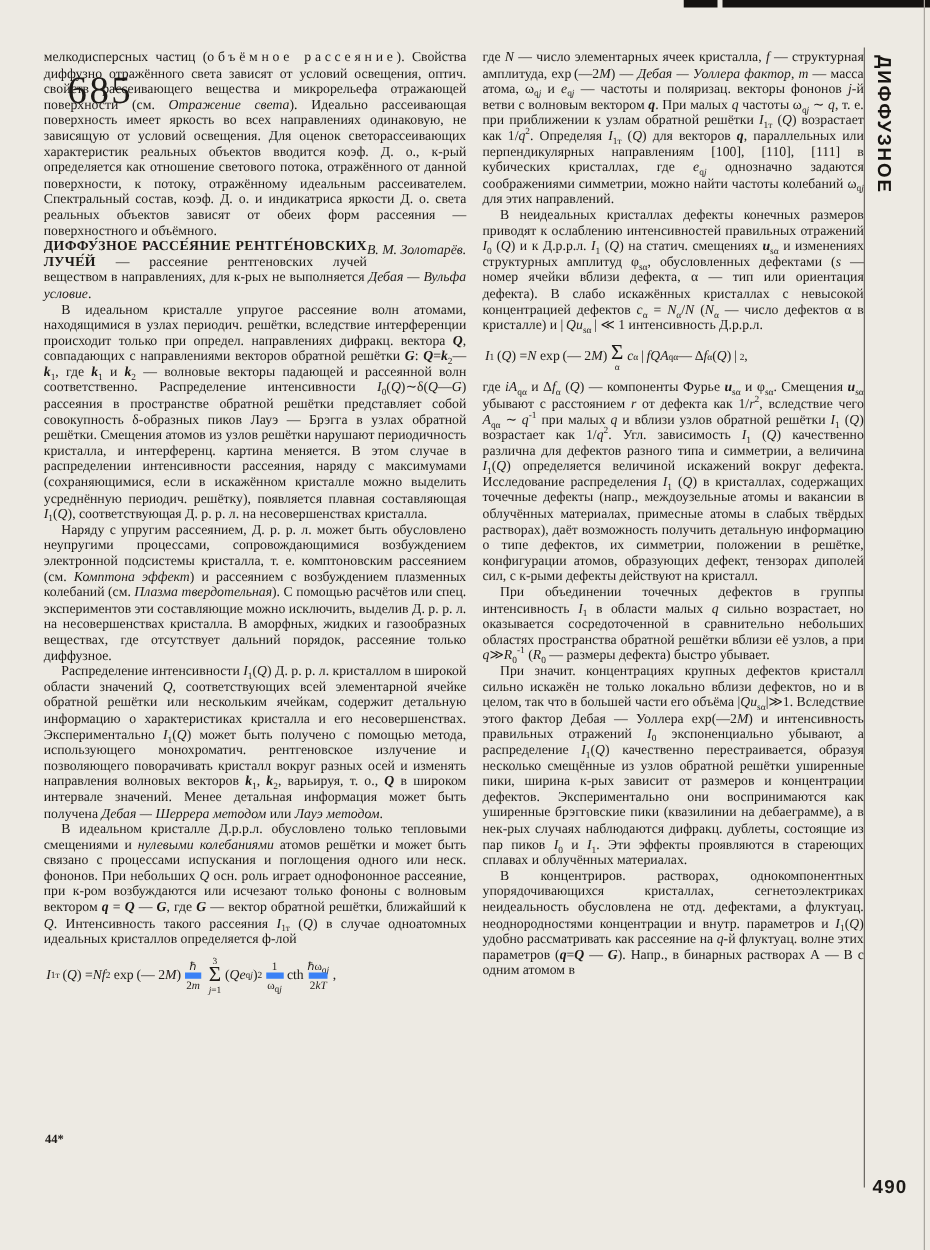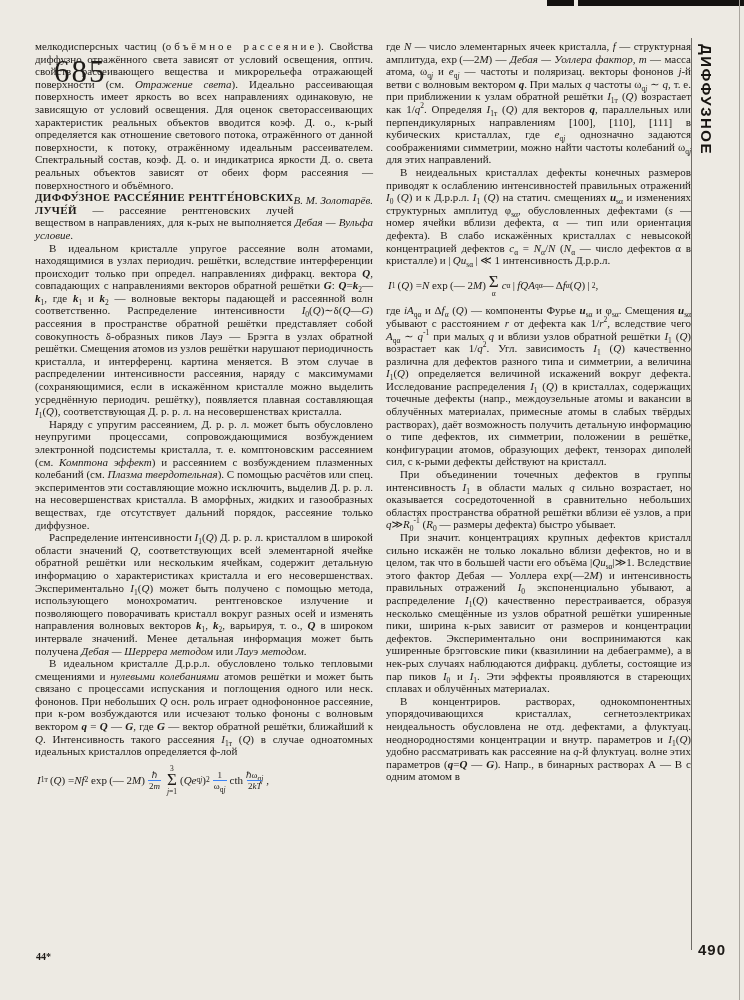--- a/index.html
+++ b/index.html
@@ -13,21 +13,21 @@
   .pageno-top {
     position:absolute; top:6px; left:54px;
     font-size:31px; letter-spacing:2px; font-family:"Liberation Serif", serif;margin-top:48px;
   }
   .pageno-bottom {
     position:absolute; top:941px; left:698px;
     font-size:15px; font-weight:bold; font-family:"Liberation Sans", sans-serif;
     letter-spacing:1px;
   }
   .printer-mark {
-    position:absolute; top:951px; left:36px;
+    position:absolute; top:906px; left:36px;
     font-size:10px; font-weight:bold;
   }
   .margin-rule { position:absolute; left:691px; top:38px; width:1px; height:912px; background:#6d6a64; }
   .margin-label {
     position:absolute; left:698px; top:44px;
     writing-mode:vertical-rl;
     font-family:"Liberation Sans", sans-serif; font-weight:bold;
     font-size:15px; letter-spacing:1.5px; color:#181512;
   }
   .cols { position:absolute; top:40px; left:35px; width:656px; display:flex; gap:13px;justify-content:flex-end; }
@@ -41,21 +41,21 @@
   .sig { float:right; font-style:italic;margin-top:15px; }
   sub, sup { font-size:7.5px; line-height:0; }
   .formula {
     margin:7px 0 7px 2px; text-indent:0; font-size:11px;
     display:flex; align-items:center; flex-wrap:nowrap; white-space:nowrap;
   }
   .frac {
     display:inline-flex; flex-direction:column; align-items:center;
     vertical-align:middle; font-size:9px; line-height:1.15; margin:0 3px;
   }
-  .frac .den { border-top:1px solid #3b82f6; padding:0 1px; }
+  .frac .den { border-top:5px solid #3b82f6; padding:0 1px; }
   .bigsum {
     display:inline-flex; flex-direction:column; align-items:center;
     vertical-align:middle; line-height:1; margin:0 3px; font-size:7.5px;
   }
   .bigsum .sigma { font-size:17px; line-height:0.95; font-style:normal; }
 </style>
 </head>
 <body>
 
 <div class="page">

